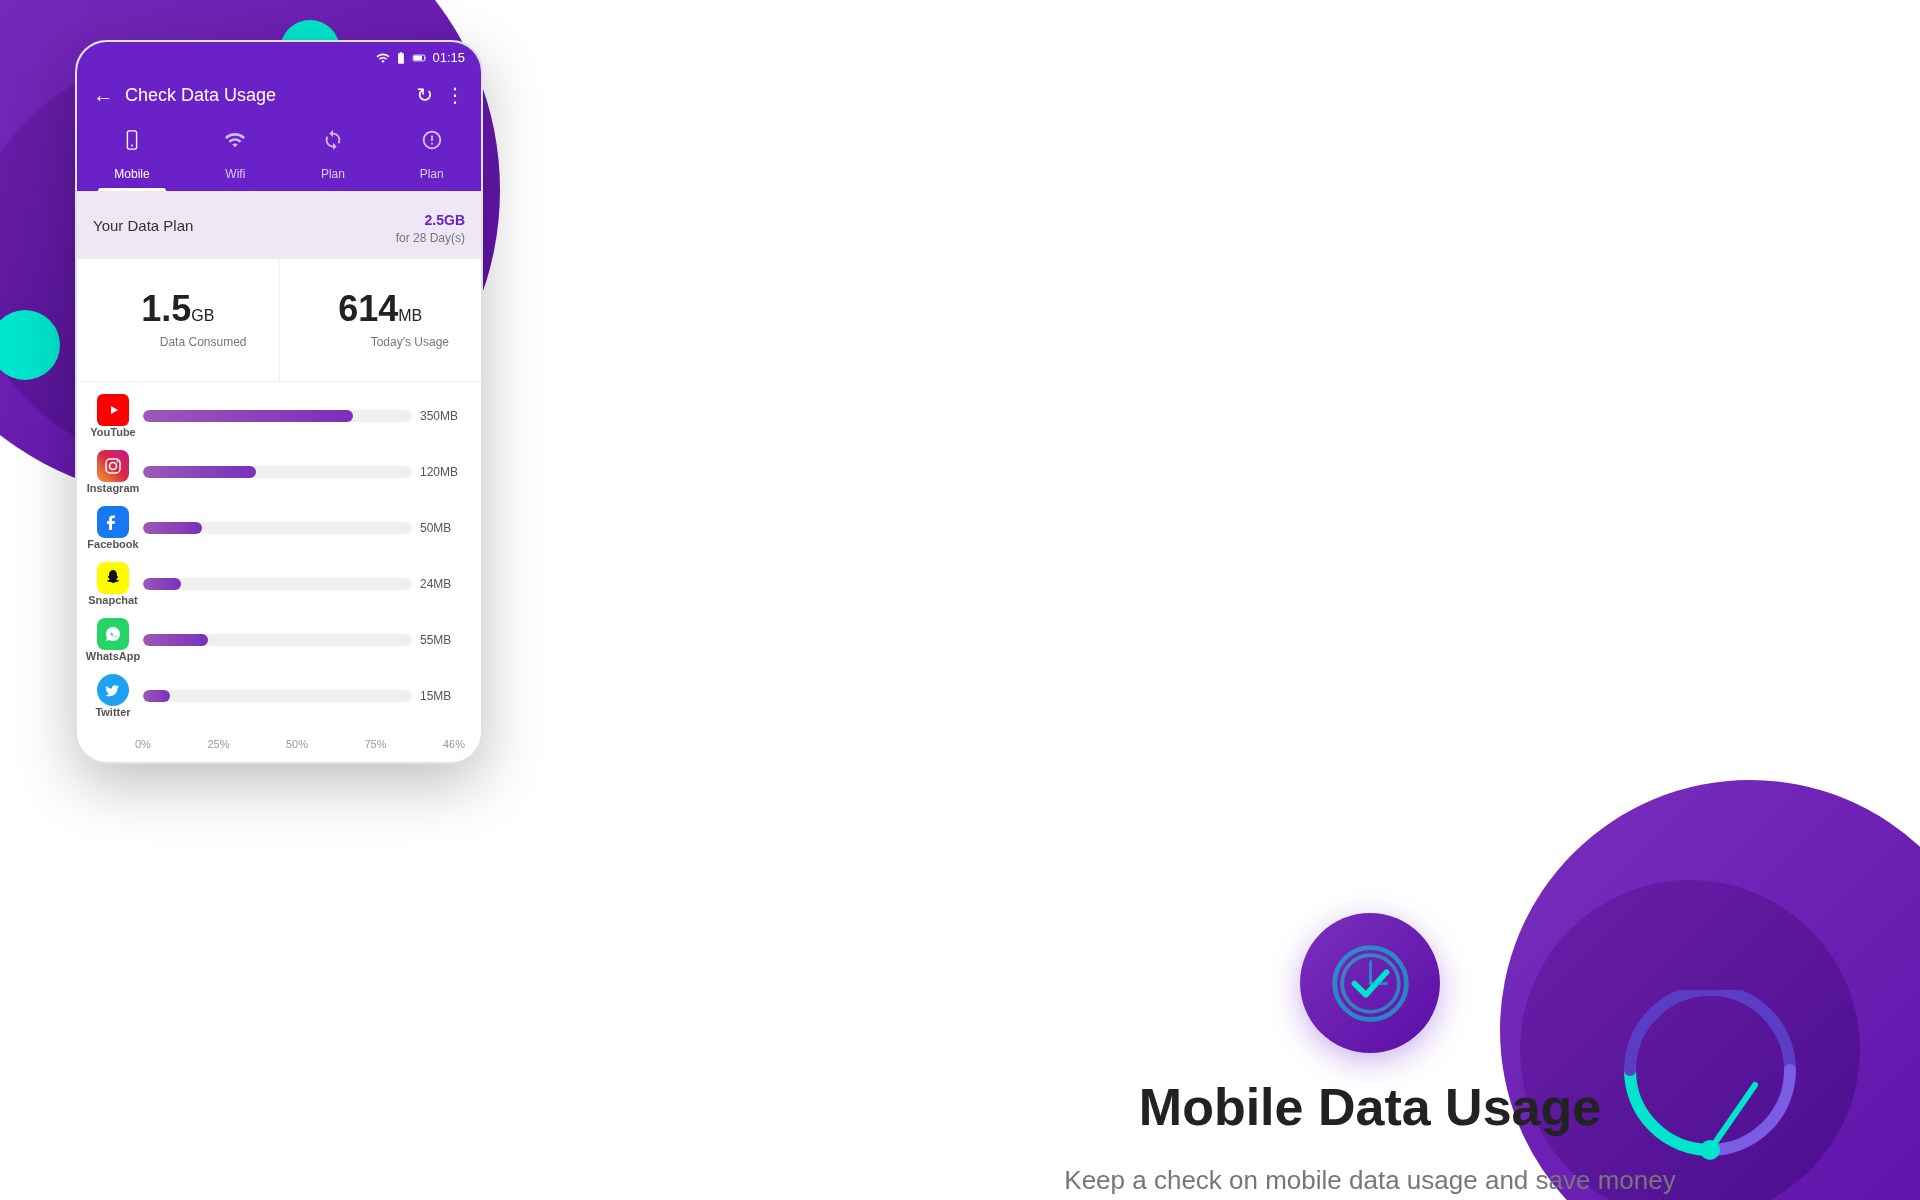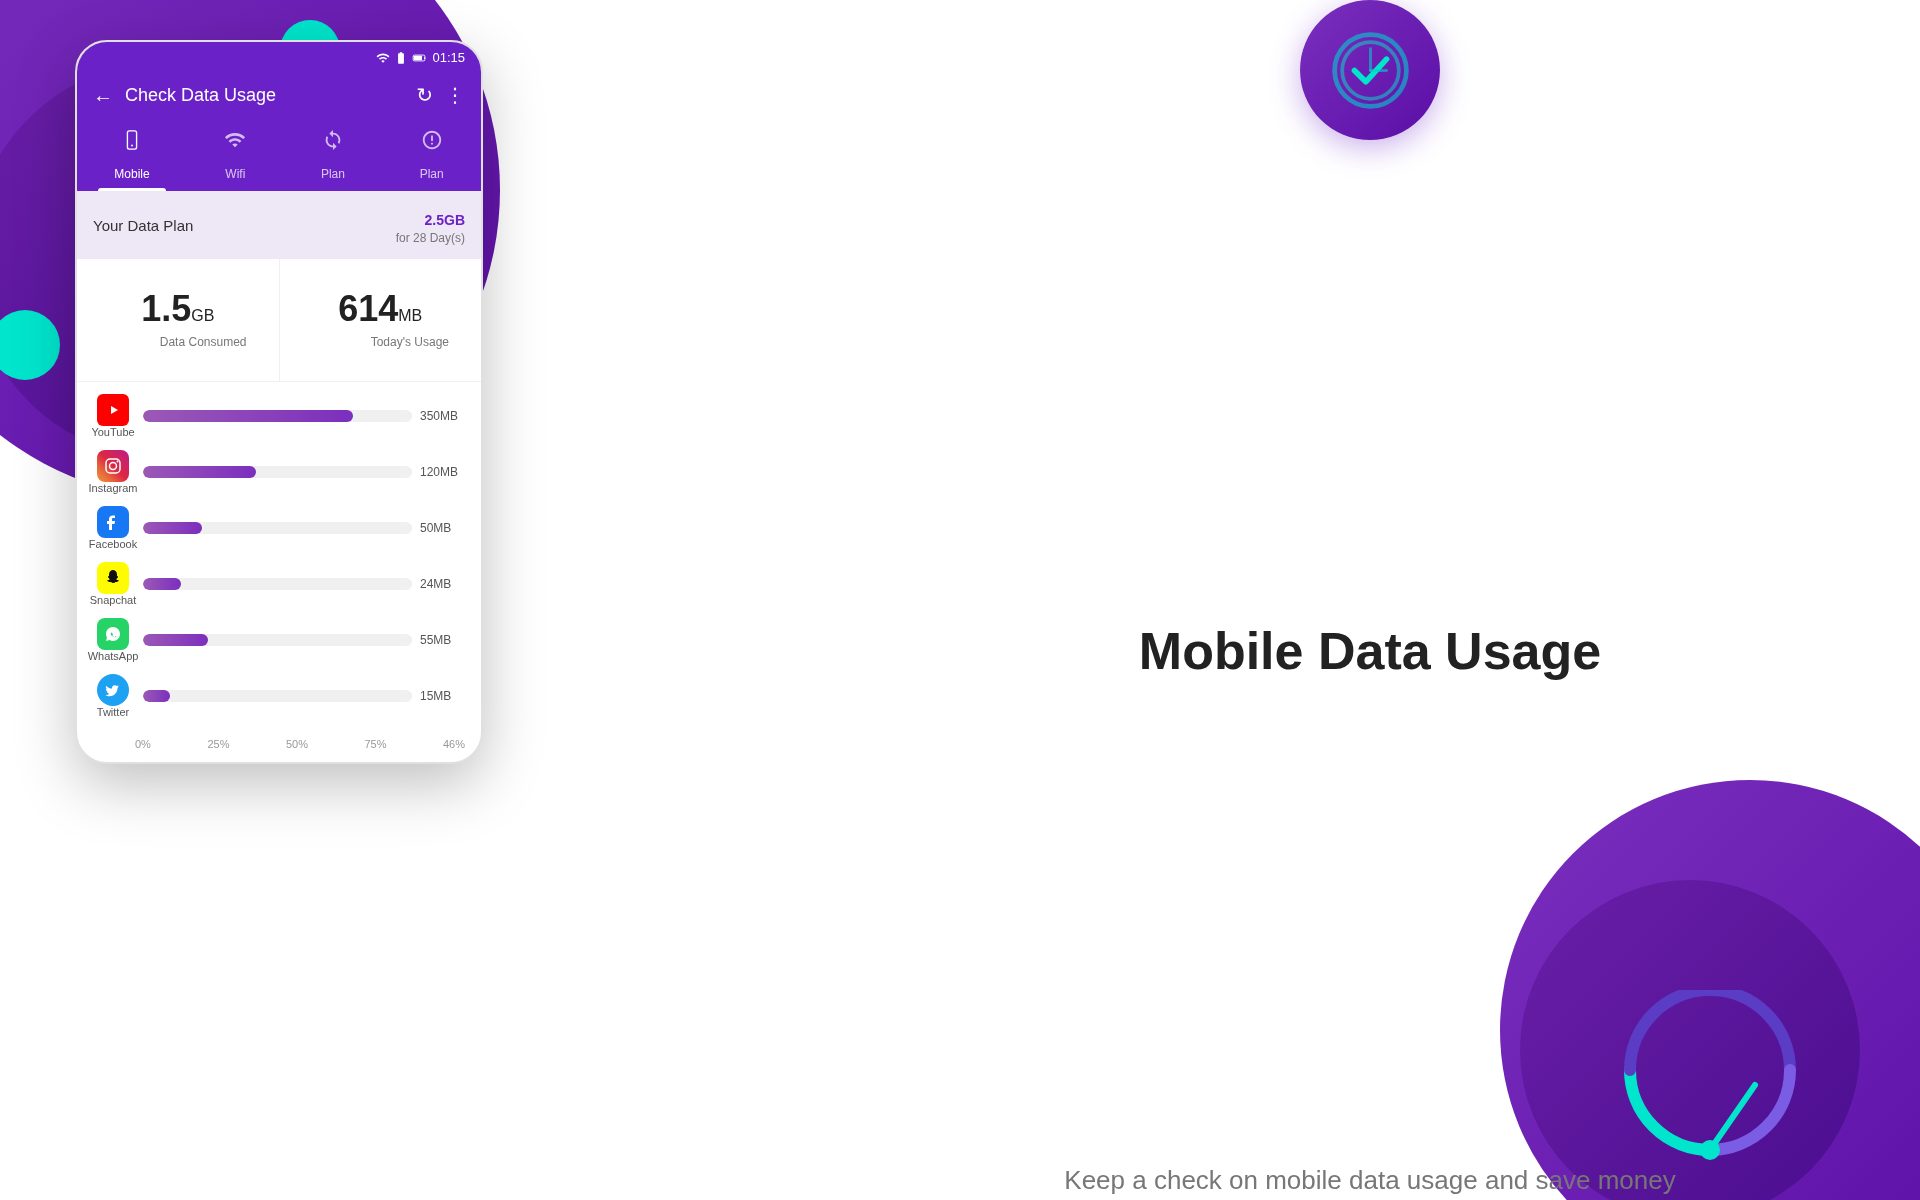--- a/index.html
+++ b/index.html
@@ -274,20 +274,21 @@
       flex-shrink: 0;
       display: flex;
       align-items: center;
       justify-content: center;
       font-size: 18px;
     }
 
     .app-name {
       font-size: 11px;
       color: #555;
+      font-weight: bold;
     }
 
     .app-left {
       display: flex;
       flex-direction: column;
       align-items: center;
       width: 40px;
       flex-shrink: 0;
     }
 
@@ -330,21 +331,21 @@
     
     .right-panel {
       position: absolute;
       right: 0;
       top: 0;
       width: 1100px;
       height: 1200px;
       display: flex;
       flex-direction: column;
       align-items: center;
-      justify-content: space-between;
+      justify-content: flex-end;
       gap: 24px;
       z-index: 5;
     }
 
     .app-logo {
       width: 140px;
       height: 140px;
       border-radius: 50%;
       background: linear-gradient(135deg, #7B2FBE 0%, #5B0EA6 100%);
       display: flex;

